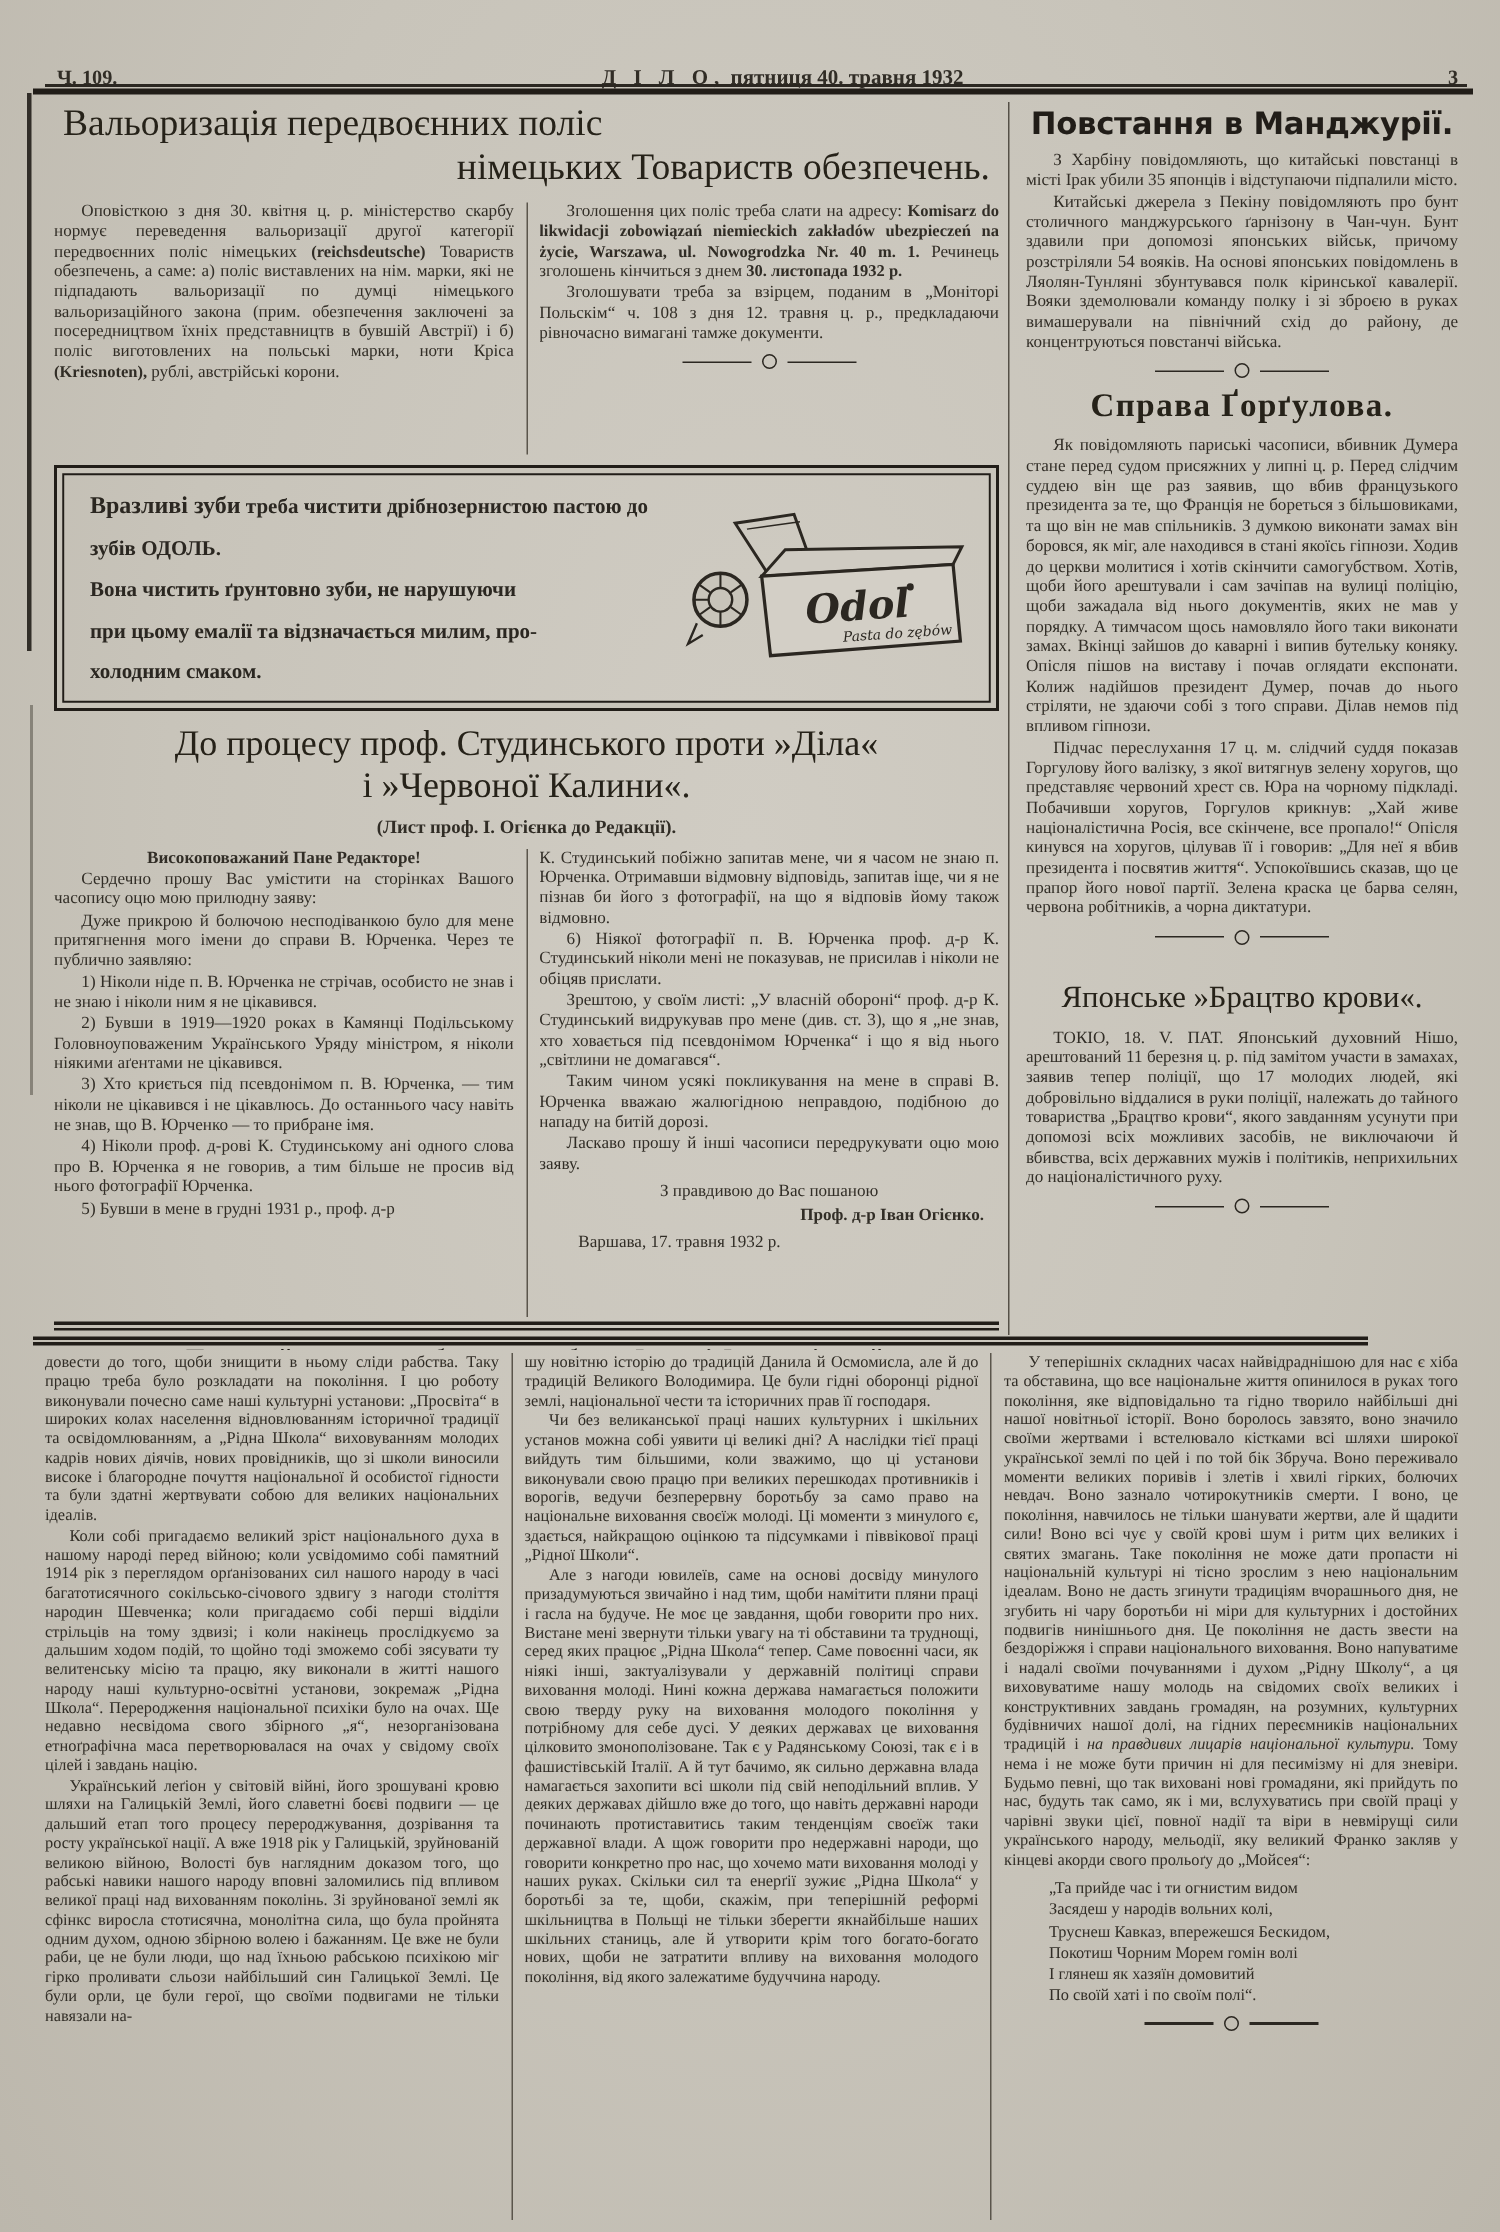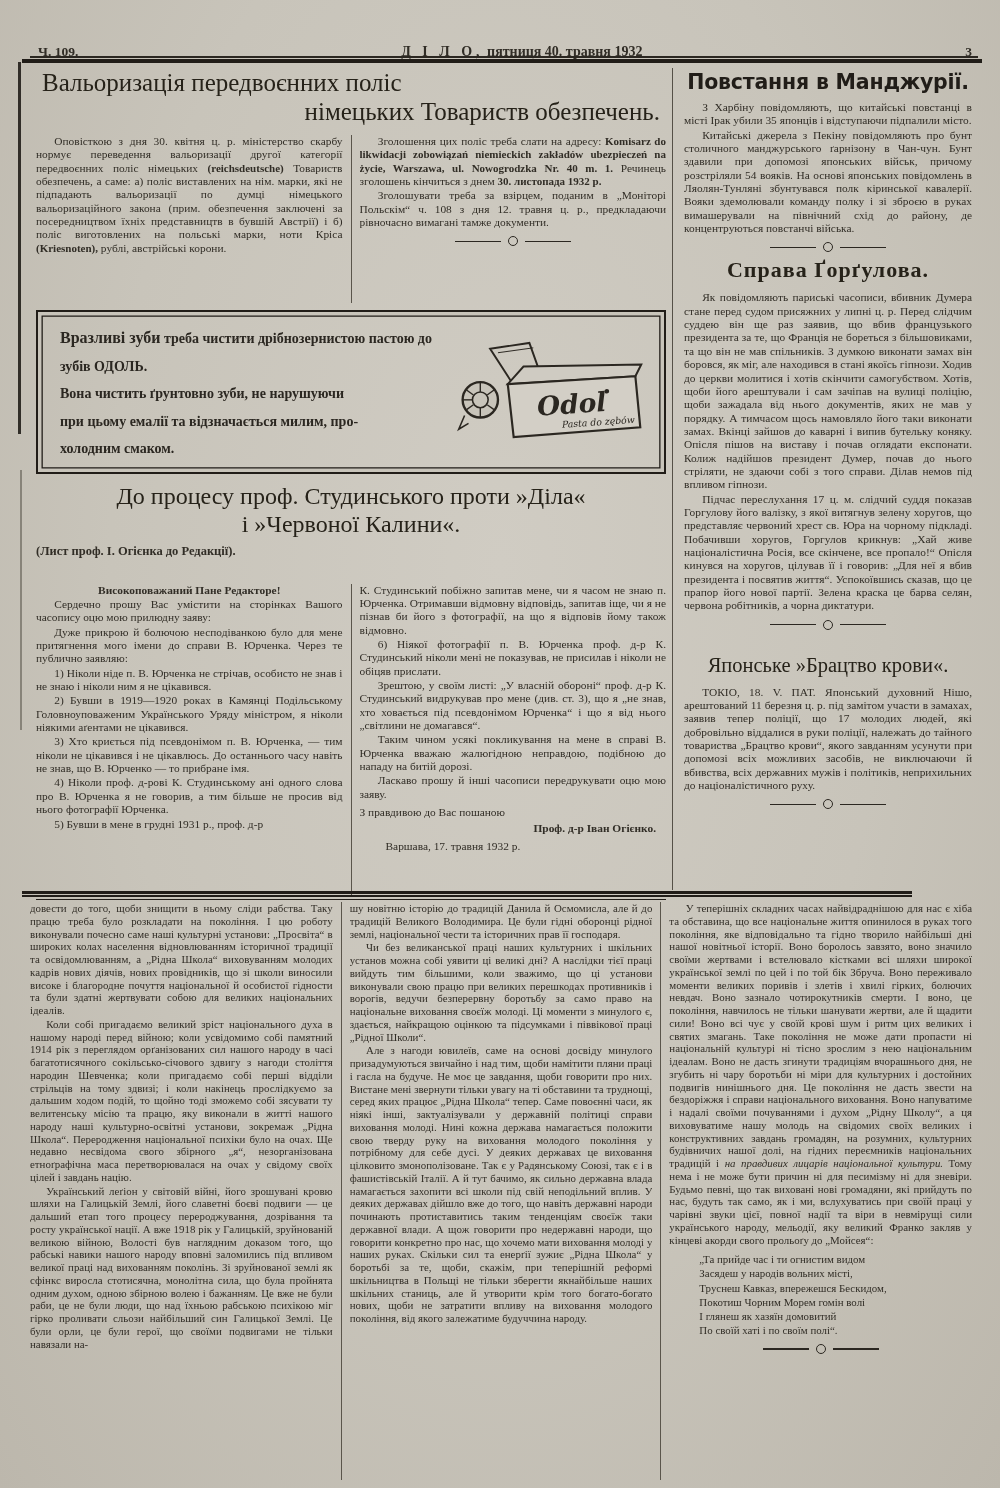--- a/index.html
+++ b/index.html
@@ -37,36 +37,36 @@
   .orn .dot{width:8px; height:8px; border:1.6px solid #2b2721; border-radius:50%; margin:0 7px;}
   
   .rule-double{height:6px; background:linear-gradient(#211d18 0 2.6px, rgba(0,0,0,0) 2.6px 4px, #211d18 4px 6px);}
   #full-rule{position:absolute; top:891px; left:22px; right:88px;}
   
   .h-serif{font-weight:normal; color:#262219; line-height:1.16;}
   #val-title{font-size:25px;}
   #val-title .t1{display:block; text-align:left; padding-left:6px;}
   #val-title .t2{display:block; text-align:right; padding-right:6px;}
   #let-title{font-size:24px; text-align:center; margin-top:9px;}
-  #let-sub{font-weight:bold; font-size:12.5px; margin:5px 0 25px;}
+  #let-sub{text-align:center; font-weight:bold; font-size:12.5px; margin:5px 0 7px;}
   .rhead-sans{font-family:"DejaVu Sans", sans-serif; font-weight:bold; font-size:20.5px;
               text-align:center; letter-spacing:-0.2px; color:#211d18; margin:0 0 7px;}
   .rhead-serif-b{font-weight:bold; font-size:22px; text-align:center; color:#262219; margin:2px 0 8px; letter-spacing:1px;}
   .rhead-serif{font-weight:normal; font-size:20.5px; text-align:center; color:#262219; margin:24px 0 9px;}
   
   #ad-box{margin-top:7px; height:164px; border:2.5px solid #211d18;
           box-shadow:inset 0 0 0 3.5px #c8c4ba, inset 0 0 0 4.8px #211d18;
           display:flex; align-items:center; padding:6px 16px 6px 22px; box-sizing:border-box;}
   #ad-text{width:420px; font-weight:bold; font-size:14px; line-height:1.95; color:#2b2721;}
   #ad-text .lead{font-size:16px;}
   #ad-art{flex:1; display:flex; justify-content:center; align-items:center;}
   
   #letter-cols{height:312px;}
   .salut{text-align:center; font-weight:bold; text-indent:0 !important;}
-  .closing{text-indent:0 !important; margin-top:5px !important;}
+  .closing{text-indent:0 !important; text-align:center; margin-top:5px !important;}
   .signature{text-indent:0 !important; text-align:right; font-weight:bold; padding-right:10px; margin-top:2px !important;}
   .dateline{text-indent:0 !important; padding-left:26px; margin-top:5px !important;}
   
   #ann{padding:7px 0 6px 88px; font-weight:bold; font-size:15.5px; line-height:1.55; color:#211d18;}
   #ann span{display:block;}
   
   #bottom-region{position:absolute; top:902px; left:30px; width:942px; height:578px; display:flex; overflow:hidden;}
   #bottom-region .fcol{flex:1; overflow:hidden; font-size:10.9px; line-height:1.17; text-align:justify;}
   #bottom-region p{margin:0 0 1px 0; text-indent:1.5em;}
   #bottom-region p.cont{text-indent:0;}
@@ -235,21 +235,21 @@
     <div class="fcol">
       <p class="cont">шу новітню історію до традицій Данила й Осмомисла, але й до традицій Великого Володимира. Це були гідні оборонці рідної землі, національної чести та історичних прав її господаря.</p>
       <p>Чи без великанської праці наших культурних і шкільних установ можна собі уявити ці великі дні? А наслідки тієї праці вийдуть тим більшими, коли зважимо, що ці установи виконували свою працю при великих перешкодах противників і ворогів, ведучи безперервну боротьбу за само право на національне виховання своєїж молоді. Ці моменти з минулого є, здається, найкращою оцінкою та підсумками і піввікової праці „Рідної Школи“.</p>
       <p>Але з нагоди ювилеїв, саме на основі досвіду минулого призадумуються звичайно і над тим, щоби намітити пляни праці і гасла на будуче. Не моє це завдання, щоби говорити про них. Вистане мені звернути тільки увагу на ті обставини та труднощі, серед яких працює „Рідна Школа“ тепер. Саме повоєнні часи, як ніякі інші, зактуалізували у державній політиці справи виховання молоді. Нині кожна держава намагається положити свою тверду руку на виховання молодого покоління у потрібному для себе дусі. У деяких державах це виховання цілковито змонополізоване. Так є у Радянському Союзі, так є і в фашистівській Італії. А й тут бачимо, як сильно державна влада намагається захопити всі школи під свій неподільний вплив. У деяких державах дійшло вже до того, що навіть державні народи починають протиставитись таким тенденціям своєїж таки державної влади. А щож говорити про недержавні народи, що говорити конкретно про нас, що хочемо мати виховання молоді у наших руках. Скільки сил та енерґії зужиє „Рідна Школа“ у боротьбі за те, щоби, скажім, при теперішній реформі шкільництва в Польщі не тільки зберегти якнайбільше наших шкільних станиць, але й утворити крім того богато-богато нових, щоби не затратити впливу на виховання молодого покоління, від якого залежатиме будуччина народу.</p>
     </div>
     <div class="colsep"></div>
     <div class="fcol">
       <p><span>У теперішніх складних часах найвідраднішою для нас є хіба та обставина, що все національне життя опинилося в руках того покоління, яке відповідально та гідно творило найбільші дні нашої новітньої історії. Воно боролось завзято, воно значило своїми жертвами і встелювало кістками всі шляхи широкої української землі по цей і по той бік Збруча. Воно переживало моменти великих поривів і злетів і хвилі гірких, болючих невдач. Воно зазнало чотирокутників смерти. І воно, це покоління, навчилось не тільки шанувати жертви, але й щадити сили! Воно всі чує у своїй крові шум і ритм цих великих і святих змагань. Таке покоління не може дати пропасти ні національній культурі ні тісно зрослим з нею національним ідеалам. Воно не дасть згинути традиціям вчорашнього дня, не згубить ні чару боротьби ні міри для культурних і достойних подвигів нинішнього дня. Це покоління не дасть звести на бездоріжжя і справи національного виховання. Воно напуватиме і надалі своїми почуваннями і духом „Рідну Школу“, а ця виховуватиме нашу молодь на свідомих своїх великих і конструктивних завдань громадян, на розумних, культурних будівничих нашої долі, на гідних переємників національних традицій і </span><span class="em-phrase">на правдивих лицарів національної культури.</span><span> Тому нема і не може бути причин ні для песимізму ні для зневіри. Будьмо певні, що так виховані нові громадяни, які прийдуть по нас, будуть так само, як і ми, вслухуватись при своїй праці у чарівні звуки цієї, повної надії та віри в невмірущі сили українського народу, мельодії, яку великий Франко закляв у кінцеві акорди свого прольоґу до „Мойсея“:</span></p>
       <div class="verse">
         <span>„Та прийде час і ти огнистим видом</span>
-        <span>Засядеш у народів вольних місті,</span>
+        <span>Засядеш у народів вольних колі,</span>
         <span>Труснеш Кавказ, впережешся Бескидом,</span>
         <span>Покотиш Чорним Морем гомін волі</span>
         <span>І глянеш як хазяїн домовитий</span>
         <span>По своїй хаті і по своїм полі“.</span>
       </div>
       <div class="orn">
           <span class="bar"></span>
           <span class="dot"></span>
           <span class="bar"></span>
         </div>

